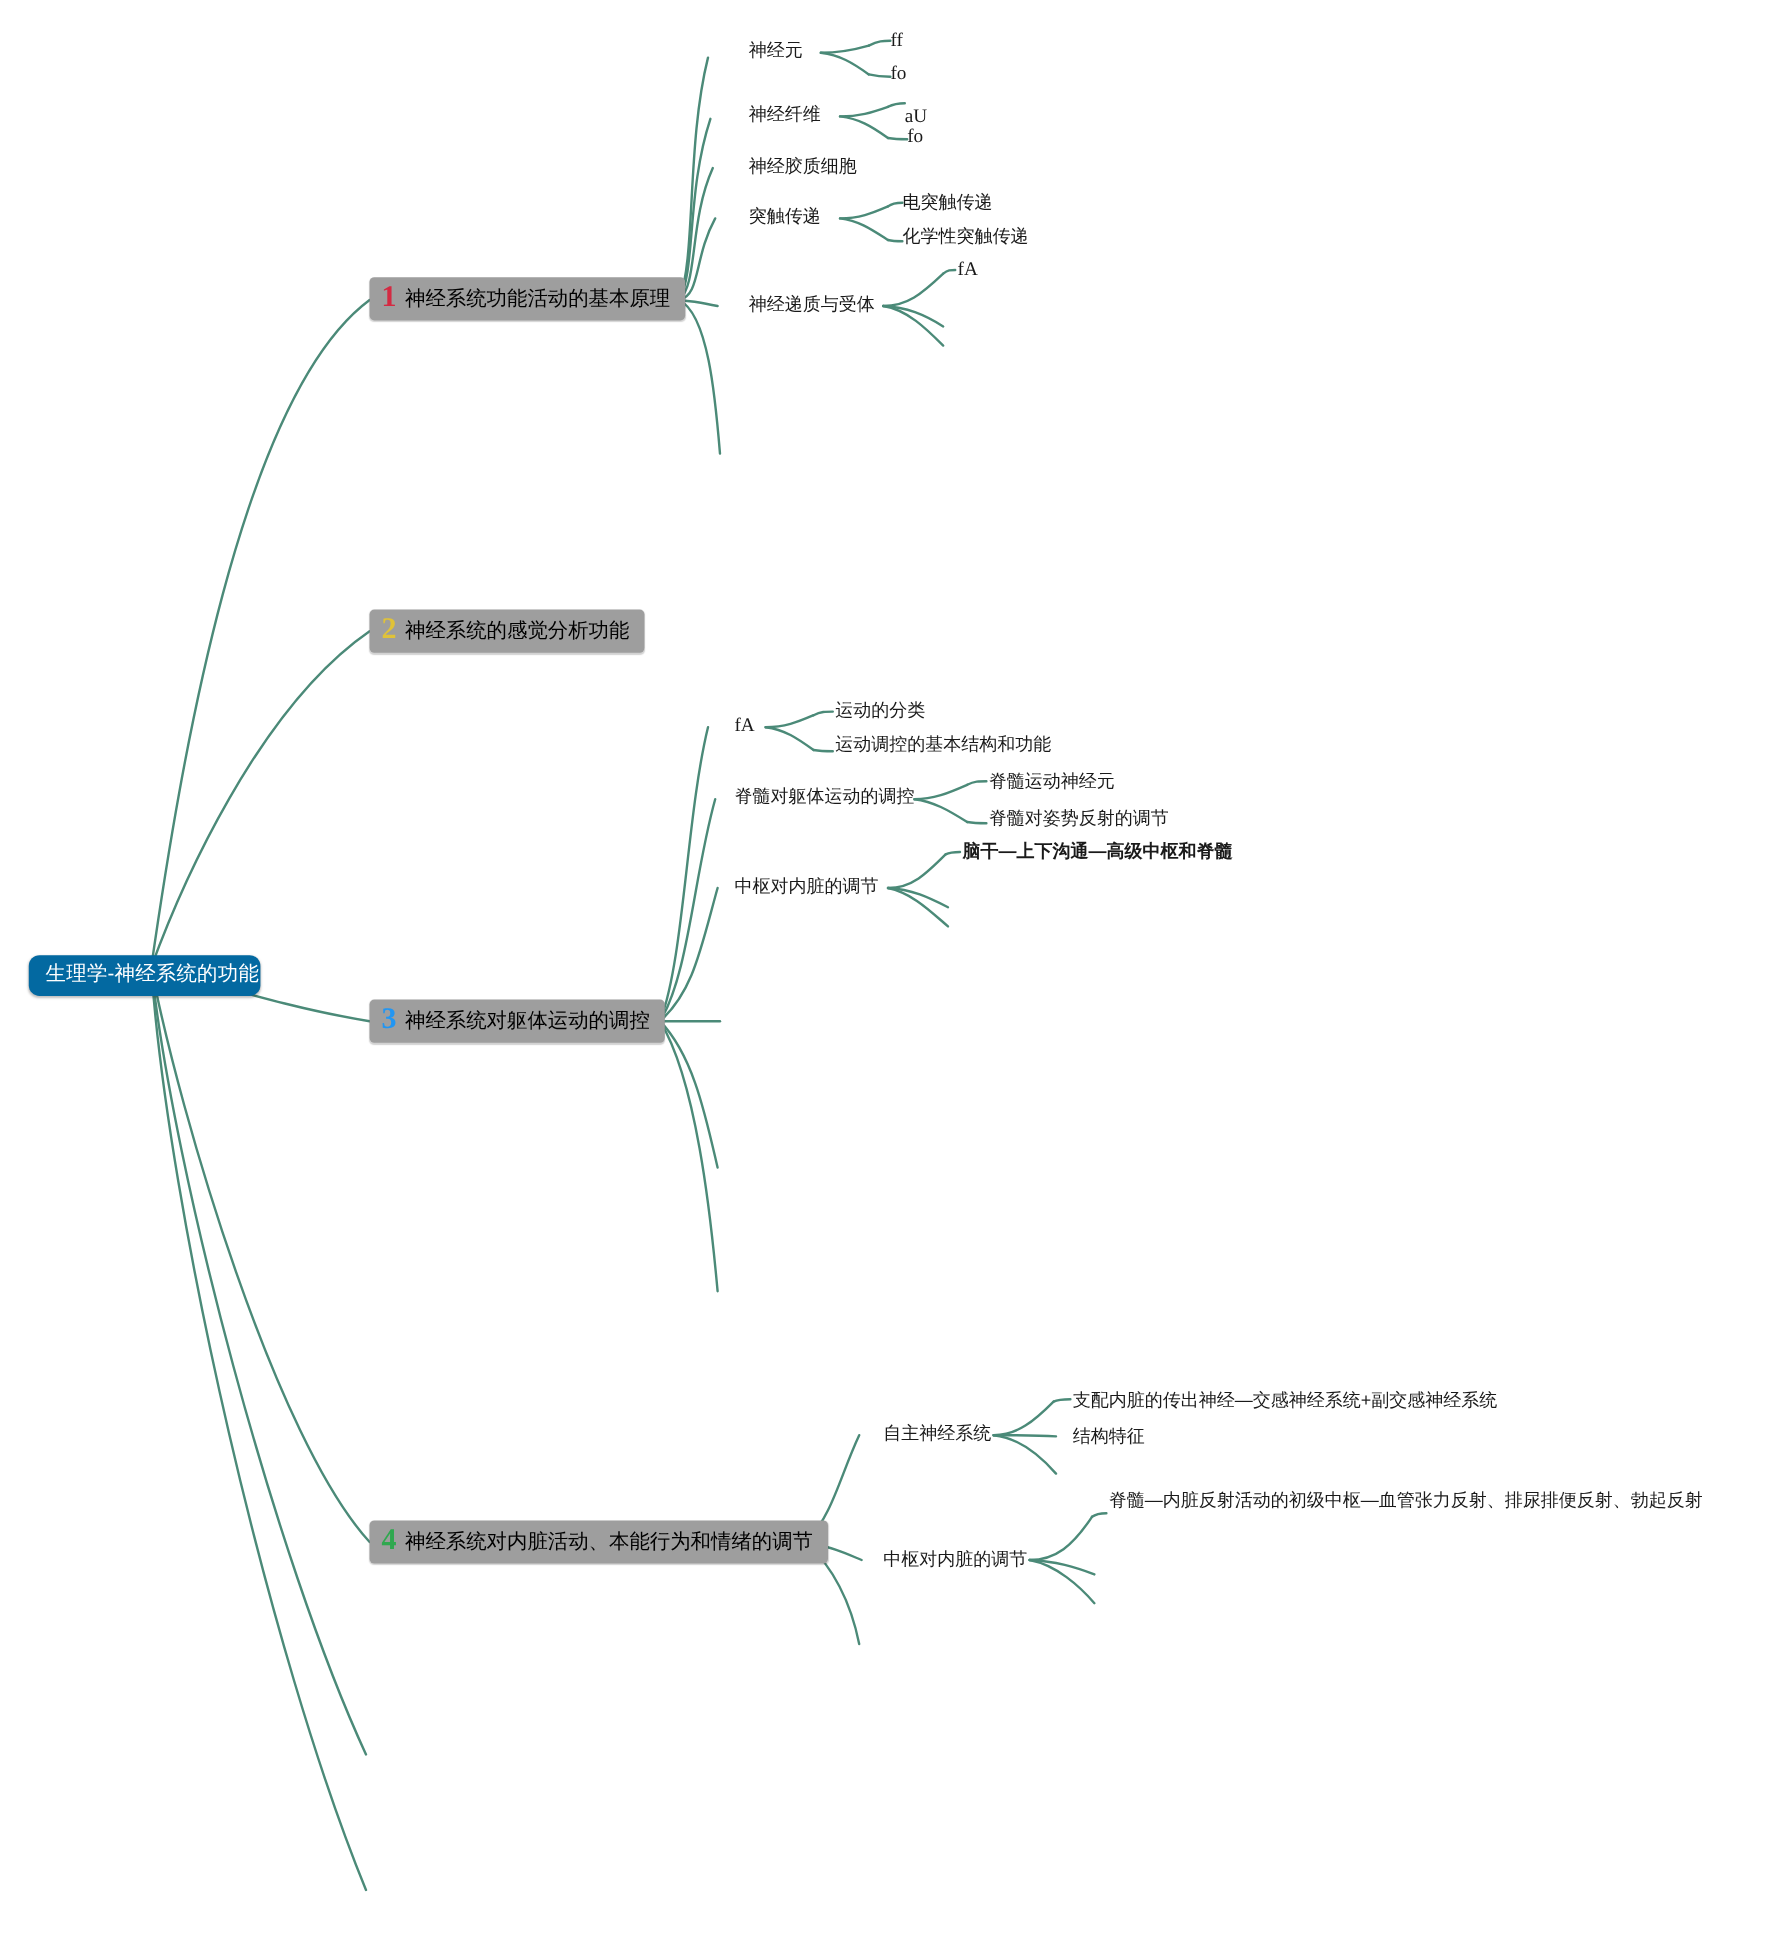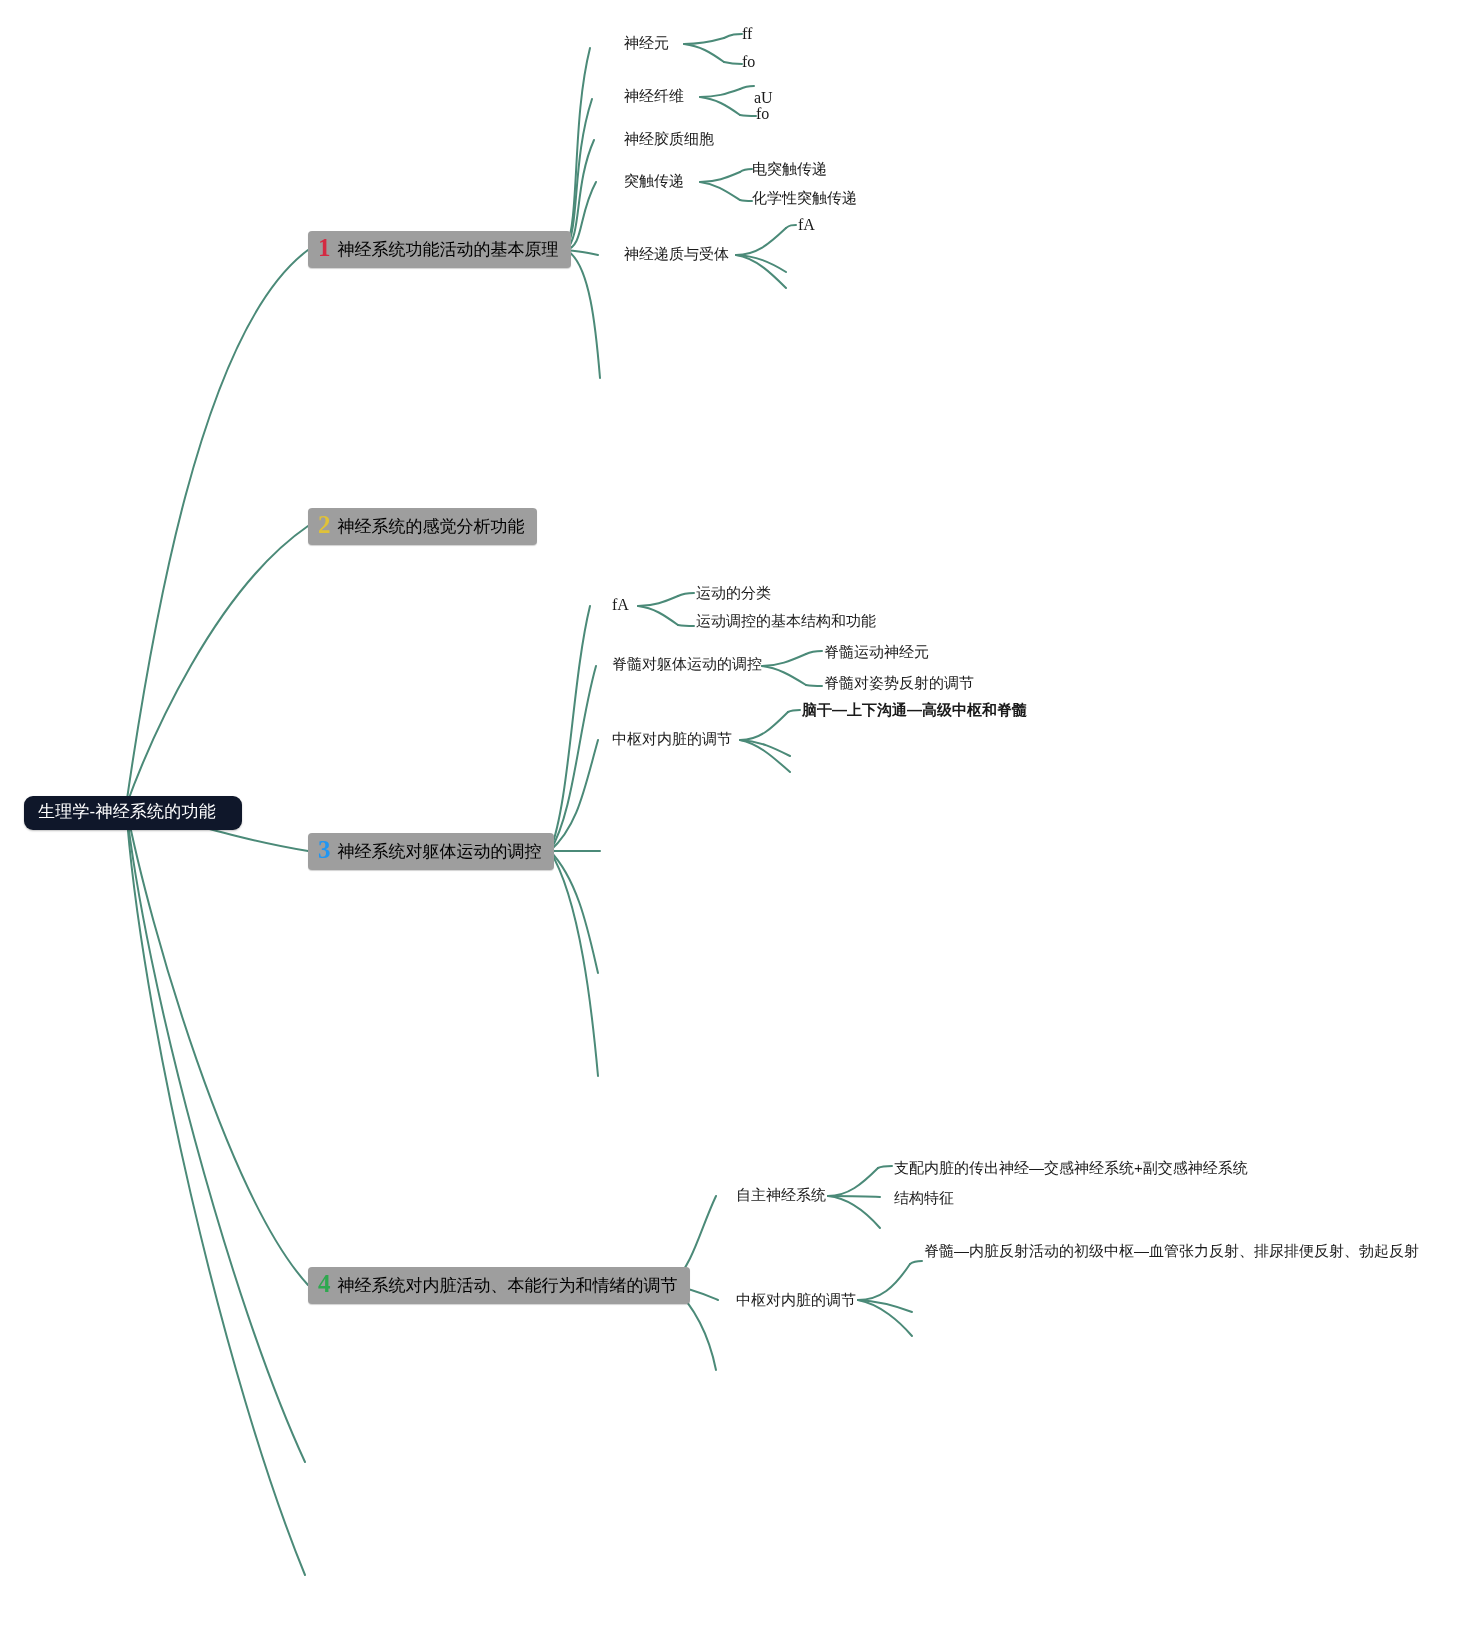--- a/index.html
+++ b/index.html
@@ -25,24 +25,24 @@
     height: 1625px;
     pointer-events: none;
   }
   .node {
     position: absolute;
     white-space: nowrap;
     box-sizing: border-box;
   }
   
   .root-node {
-    background: #0f172a;
+    background: #0369a1;
     color: #ffffff;
     border-radius: 9px;
-    padding: 6px 26px 8px 14px;
+    padding: 6px 1px 8px 14px;
     font-size: 17px;
     line-height: 20px;
     letter-spacing: 0.2px;
     box-shadow: 0 1px 2px rgba(0,0,0,0.25);
   }
   
   .branch-node {
     background: #9e9e9e;
     color: #1b1b1b;
     border-radius: 4px;

